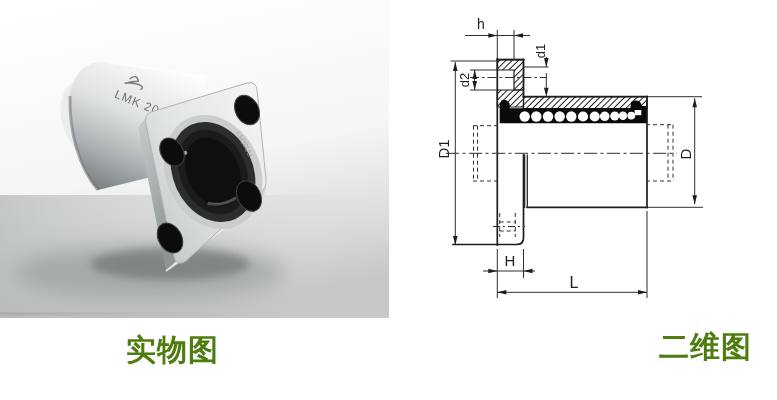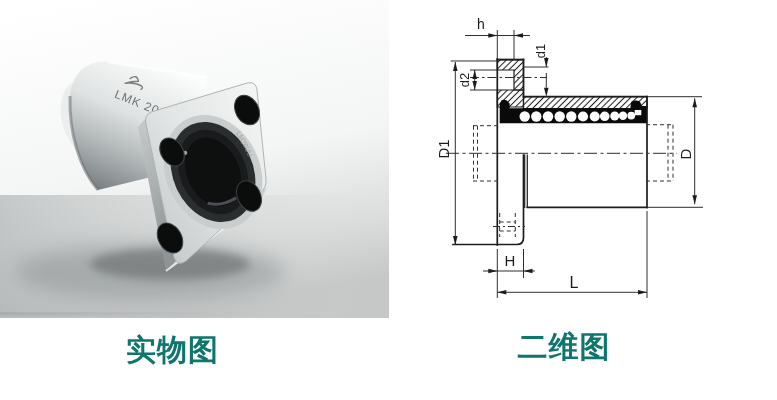--- a/index.html
+++ b/index.html
@@ -1,23 +1,23 @@
 <!DOCTYPE html>
 <html><head>
 <meta charset="utf-8">
 <style>
   html,body{margin:0;padding:0;background:#ffffff;}
   .stage{position:relative;width:777px;height:400px;background:#fff;overflow:hidden;
          font-family:"Liberation Sans","DejaVu Sans",sans-serif;}
   .panel{position:absolute;top:0;}
-  .caption{position:absolute;font-weight:700;font-size:30px;color:#0f766e;
+  .caption{position:absolute;font-weight:700;font-size:30px;color:#4d7c0f;
            text-align:center;letter-spacing:1px;
            font-family:"Liberation Sans","DejaVu Sans",sans-serif;}
   .cap-left{left:0;width:345px;top:330px;}
-  .cap-right{left:392px;width:344px;top:327px;}
+  .cap-right{left:408px;width:344px;top:327px;text-align:right;}
   svg text.dim{fill:#1c1c1c;font-family:"Liberation Sans","DejaVu Sans",sans-serif;}
 </style>
 </head>
 <body>
 
 <div class="stage">
 
   <svg class="panel" style="left:0" width="389" height="318" viewBox="0 0 389 318">
     <defs>
       <linearGradient id="bgG" x1="0.2" y1="0" x2="0.45" y2="1">

